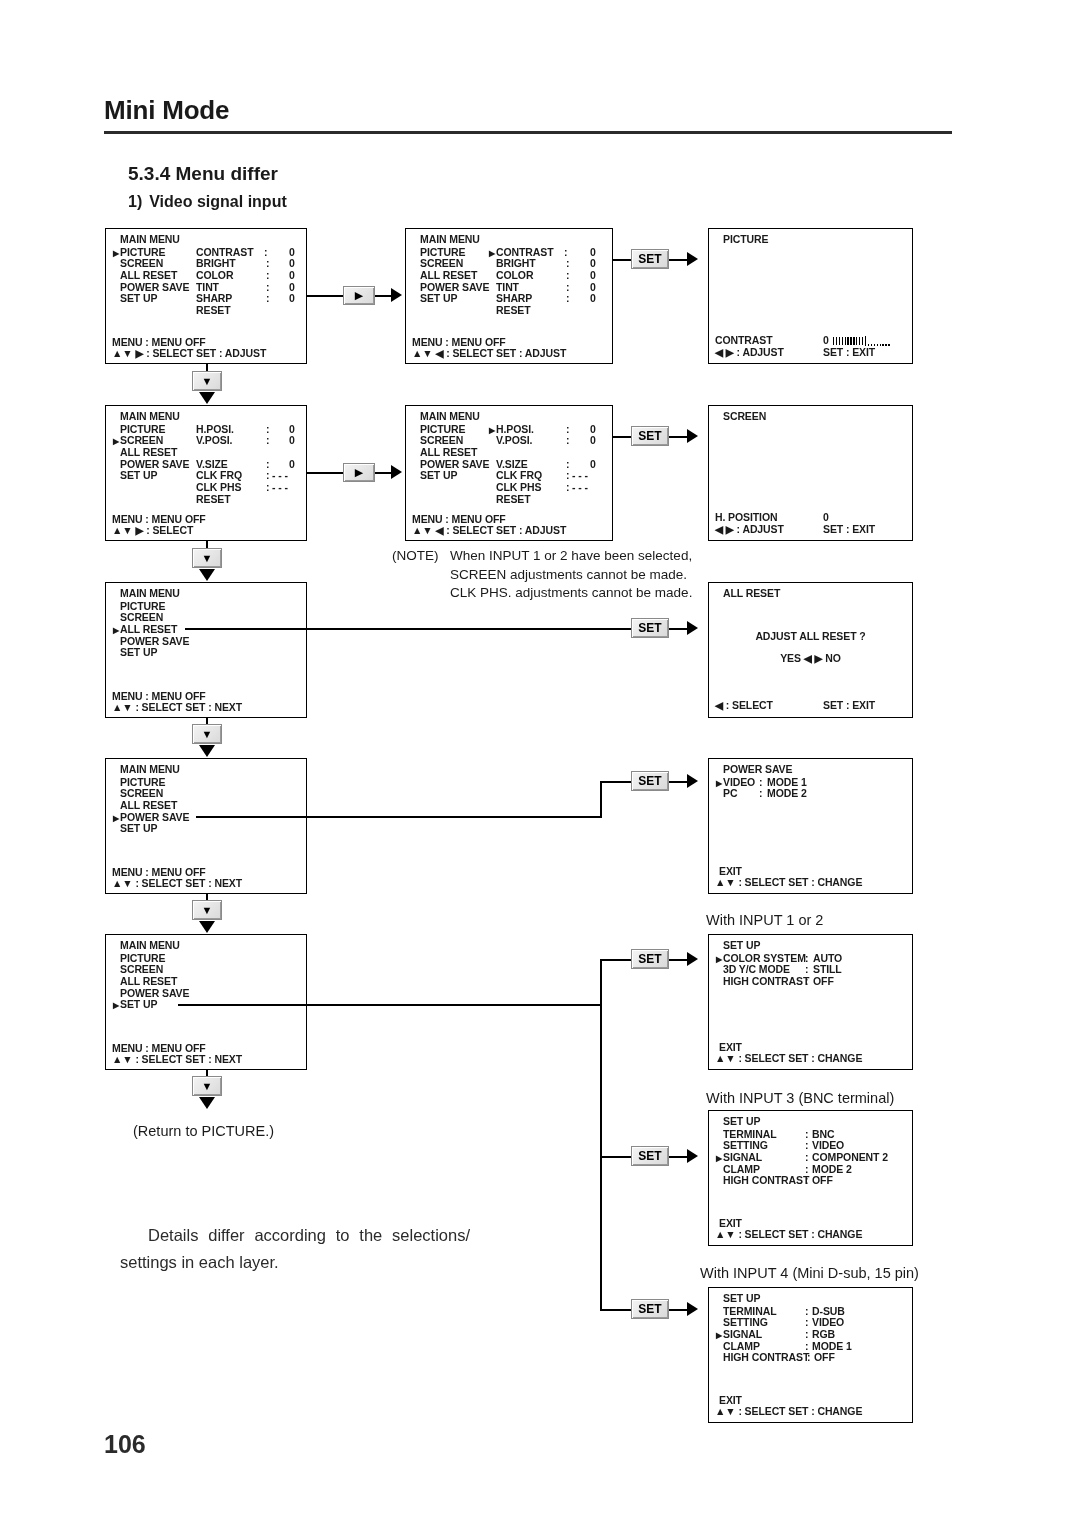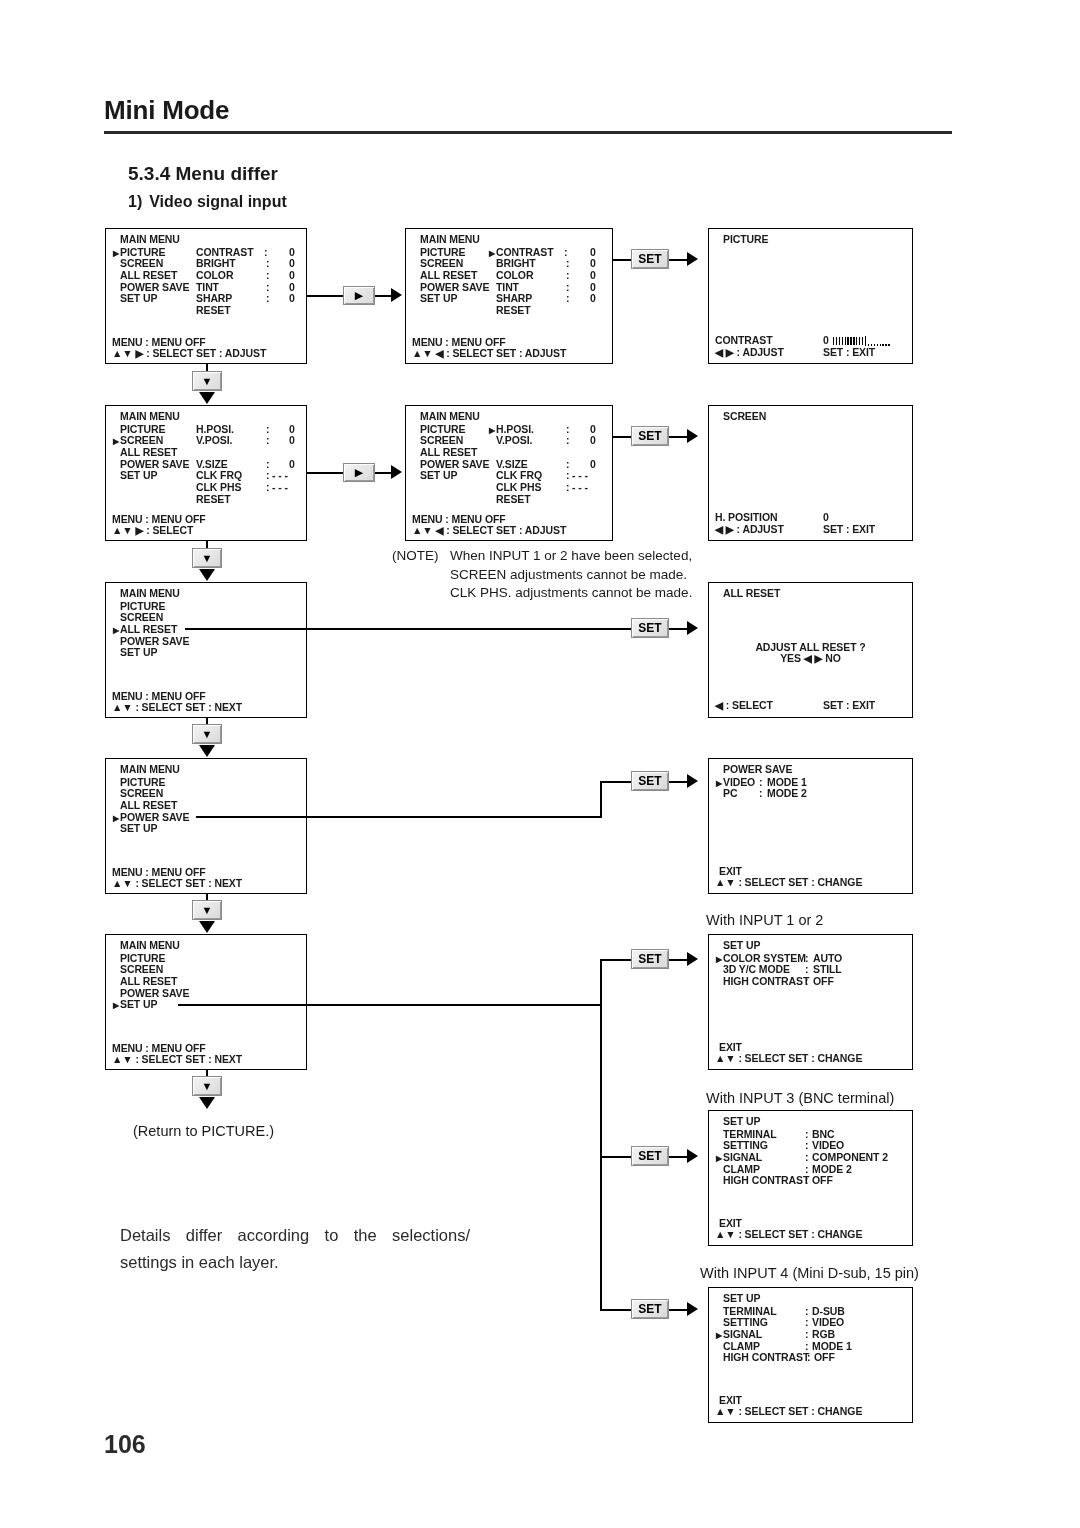--- a/index.html
+++ b/index.html
@@ -85,21 +85,21 @@
 
   
   .note {
     position:absolute; font-size:13.5px; line-height:18.5px; color:#1a1a1a;
   }
   .caption { position:absolute; font-size:14.5px; color:#1a1a1a; }
   .para {
     position:absolute; font-size:16.5px; line-height:27px; color:#2b2b2b;
     width:350px;
   }
-  .para .justify { text-align:justify; }
+  .para .justify { text-align:justify;margin-left:28px; }
   #return-label { position:absolute; font-size:14.5px; }
   #page-number {
     position:absolute; left:104px; top:1430px;
     font-size:25px; font-weight:bold; color:#2b2b2b;
   }
 
   
   .gauge { position:absolute; display:flex; align-items:center; height:10px; }
   .gauge .on  { width:1.3px; height:8px; background:#000; margin-right:1.6px; }
   .gauge .mid { width:1.6px; height:10px; background:#000; margin-right:1.6px; }
@@ -405,21 +405,21 @@
   </div>
 </div>
 
 <div class="hline" style="left:185px; top:628px; width:446px;"></div>
 <div class="btn3d set" style="left:631px; top:618px;">SET</div>
 <div class="hline" style="left:669px; top:628px; width:18px;"></div>
 <div class="arrow-r" style="left:687px; top:621px;"></div>
 
 <div class="osd" style="left:708px; top:582px; width:205px; height:136px;">
   <div class="hdr">ALL RESET</div>
-  <div class="center" style="top:48px;margin-top:11px;">ADJUST ALL RESET ?</div>
+  <div class="center" style="top:48px;">ADJUST ALL RESET ?</div>
   <div class="center" style="top:70px;">YES ◀  ▶ NO</div>
   <div class="footer" style="bottom:5px;">
     <div style="position:relative; height:12px;">
       <span style="position:absolute; left:0;">◀    : SELECT</span>
       <span style="position:absolute; left:108px;">SET : EXIT</span>
     </div>
   </div>
 </div>
 
 <div class="vline" style="left:206px; top:718px; width:2px; height:8px;"></div>

